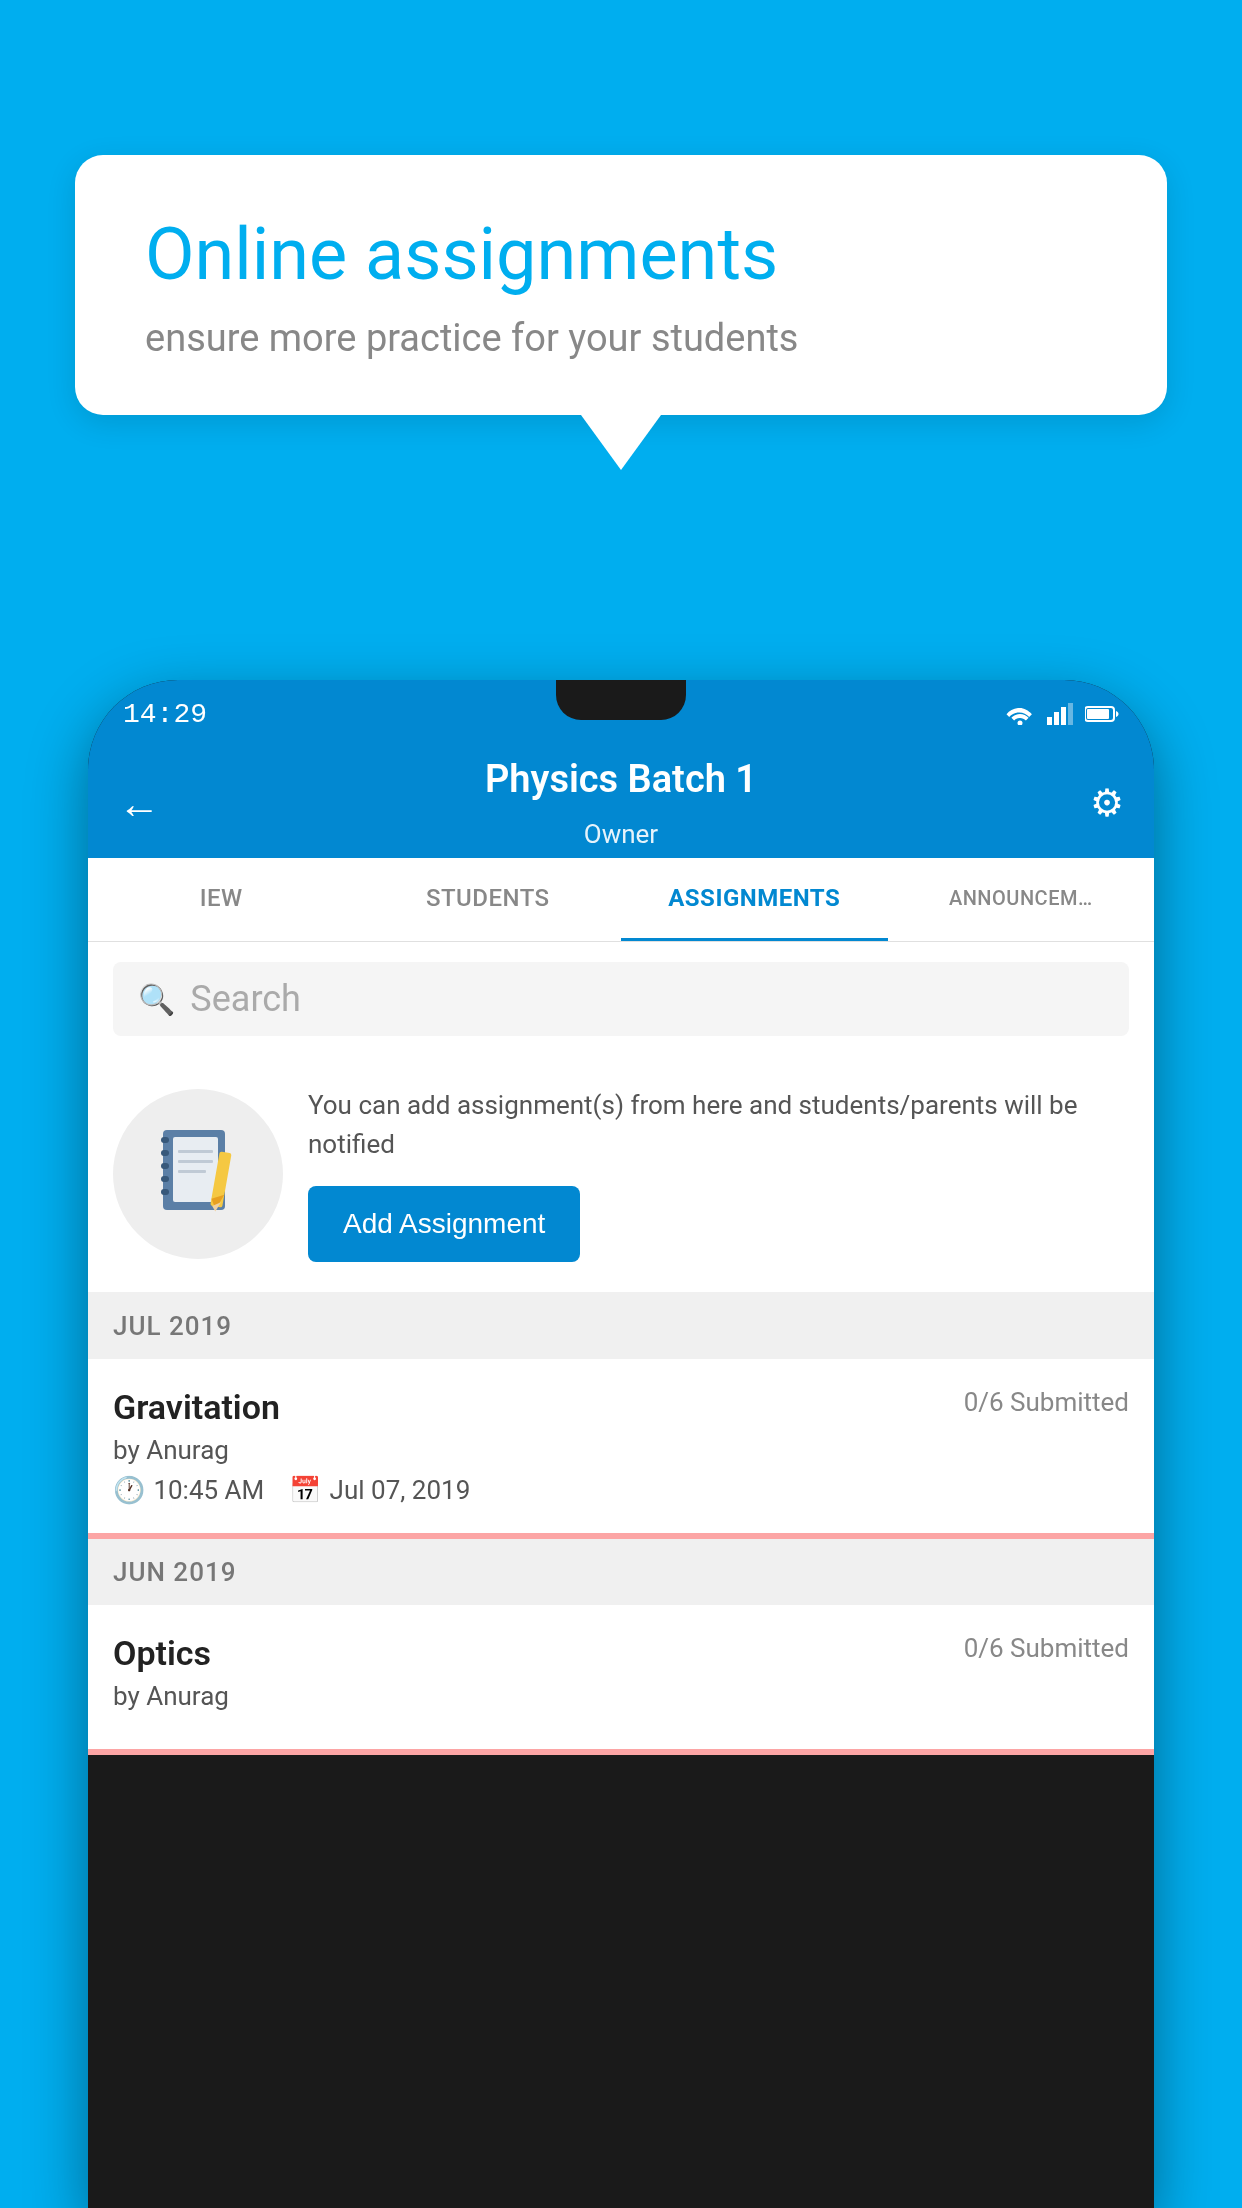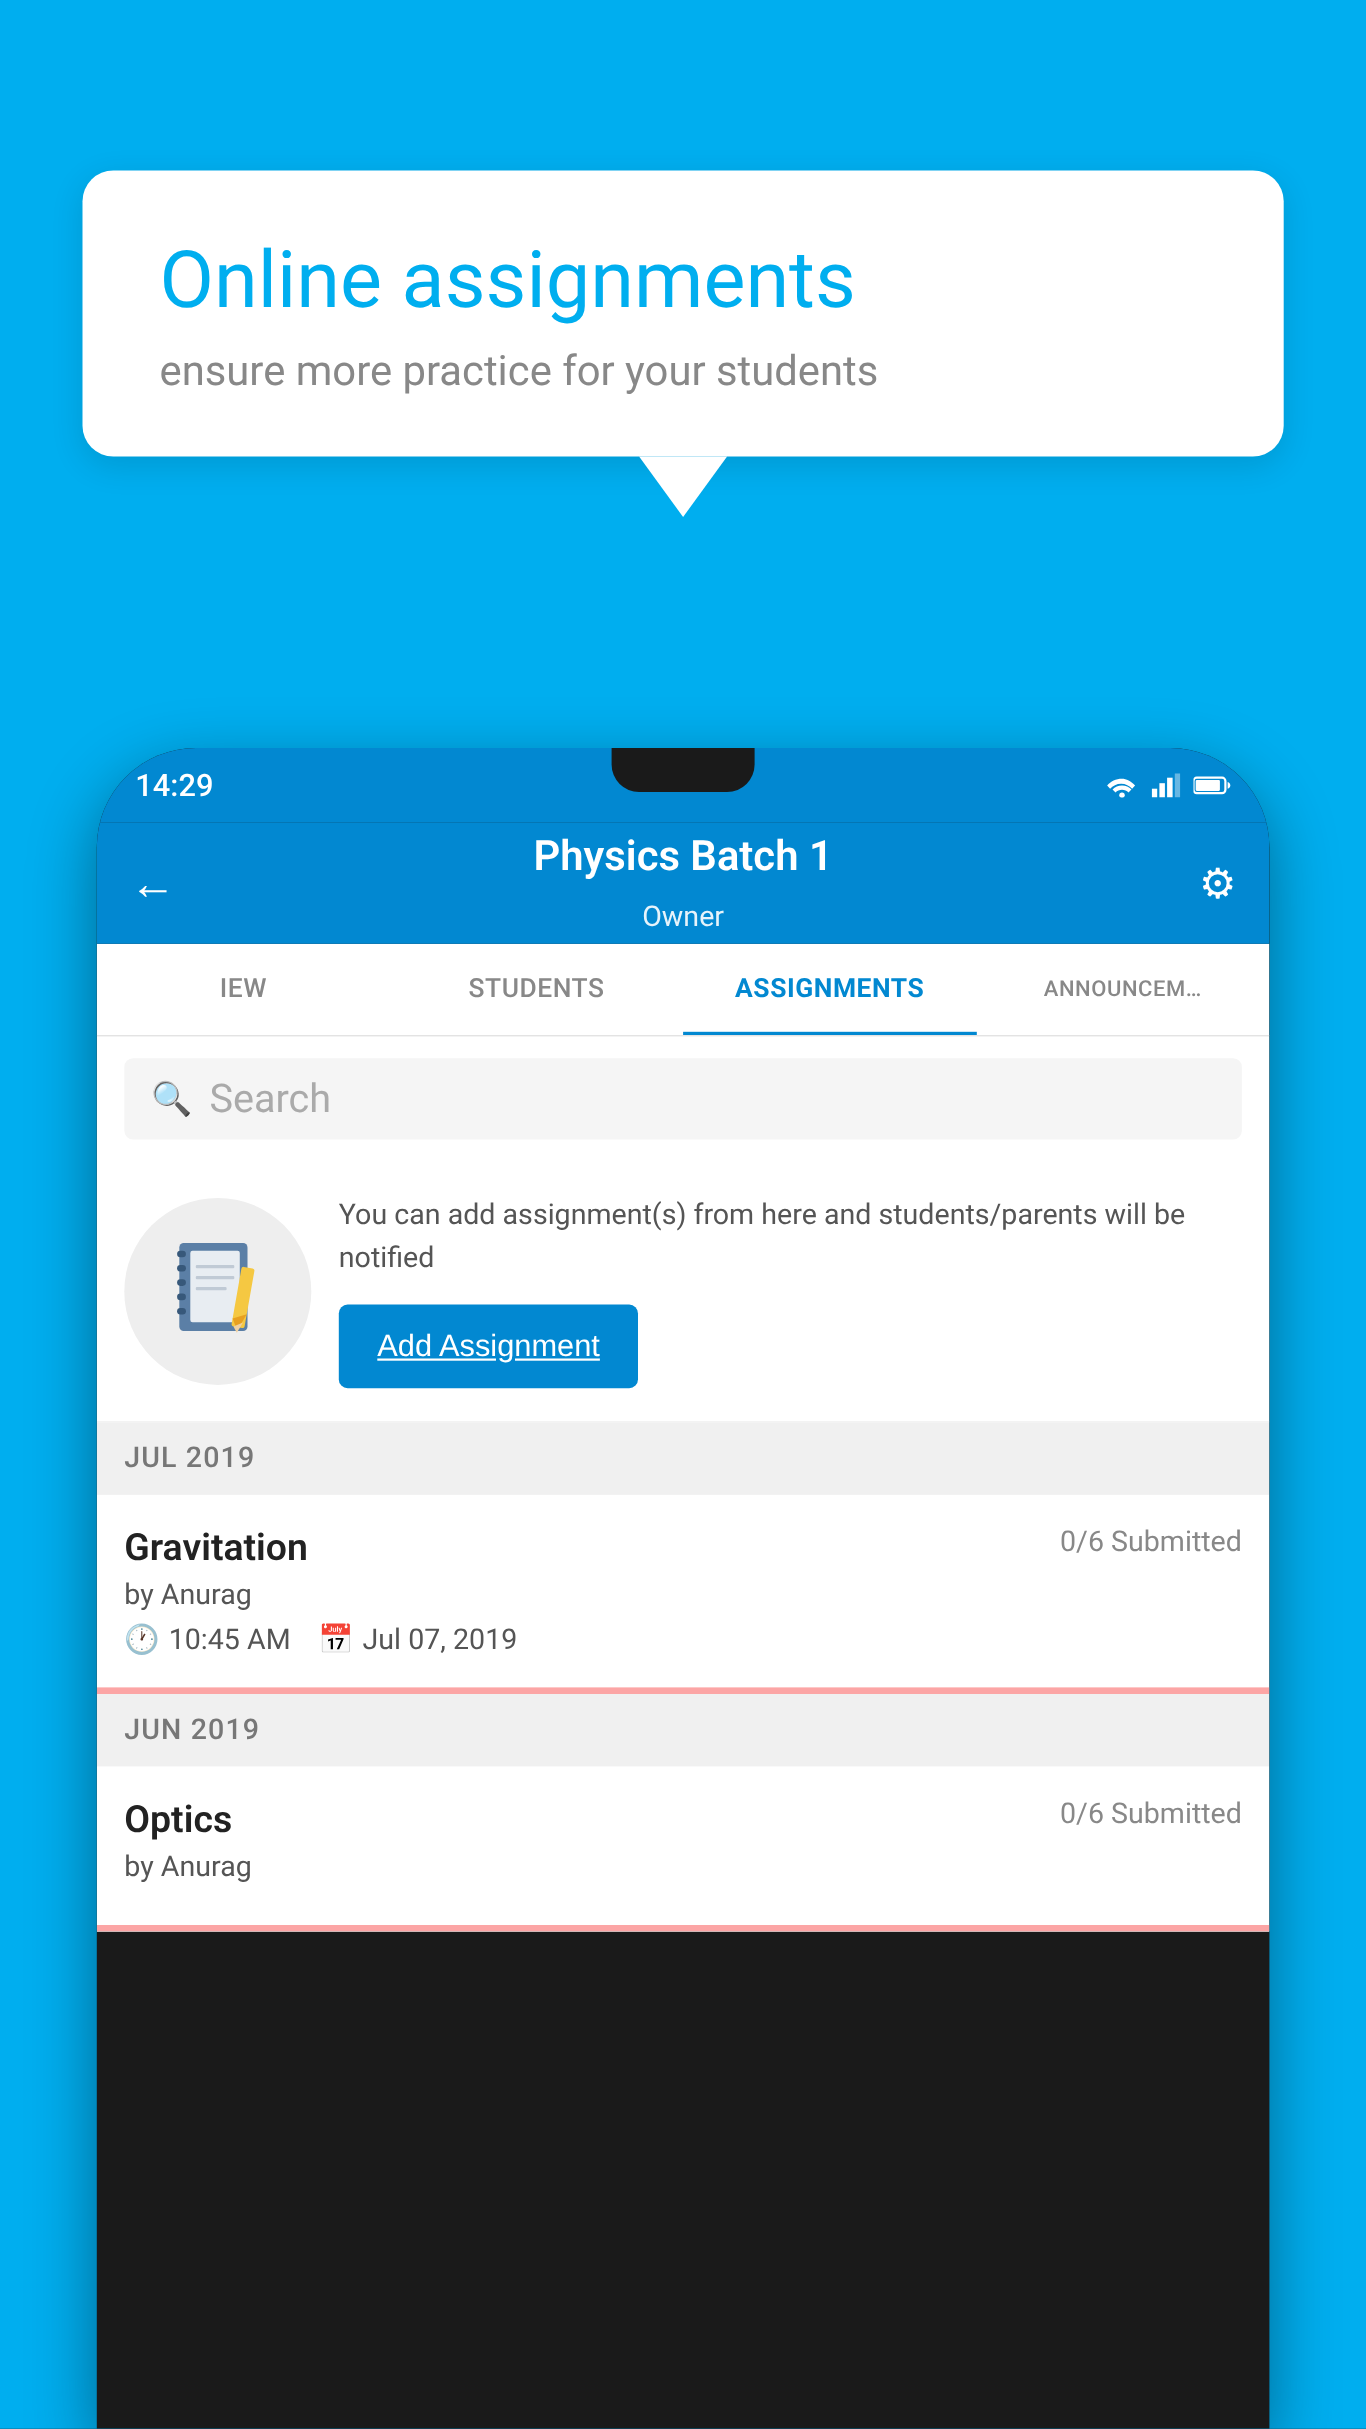--- a/index.html
+++ b/index.html
@@ -66,20 +66,21 @@
       display: flex;
       align-items: center;
       justify-content: space-between;
       padding: 0 35px;
       position: relative;
     }
     .status-bar-time {
       color: white;
       font-size: 28px;
       font-weight: 500;
+      font-family: Liberation Mono, monospace;
     }
     .status-icons {
       display: flex;
       align-items: center;
       gap: 12px;
     }
     
     .notch {
       position: absolute;
       top: 0;
@@ -214,21 +215,20 @@
     }
     .add-assignment-btn {
       background: #0288D1;
       color: white;
       border: none;
       border-radius: 8px;
       padding: 22px 35px;
       font-size: 28px;
       font-weight: 500;
       cursor: pointer;
-      text-decoration: underline;
     }
 
     
     .section-header {
       background: #f0f0f0;
       padding: 18px 25px;
       font-size: 26px;
       color: #777;
       font-weight: 500;
       letter-spacing: 1px;

